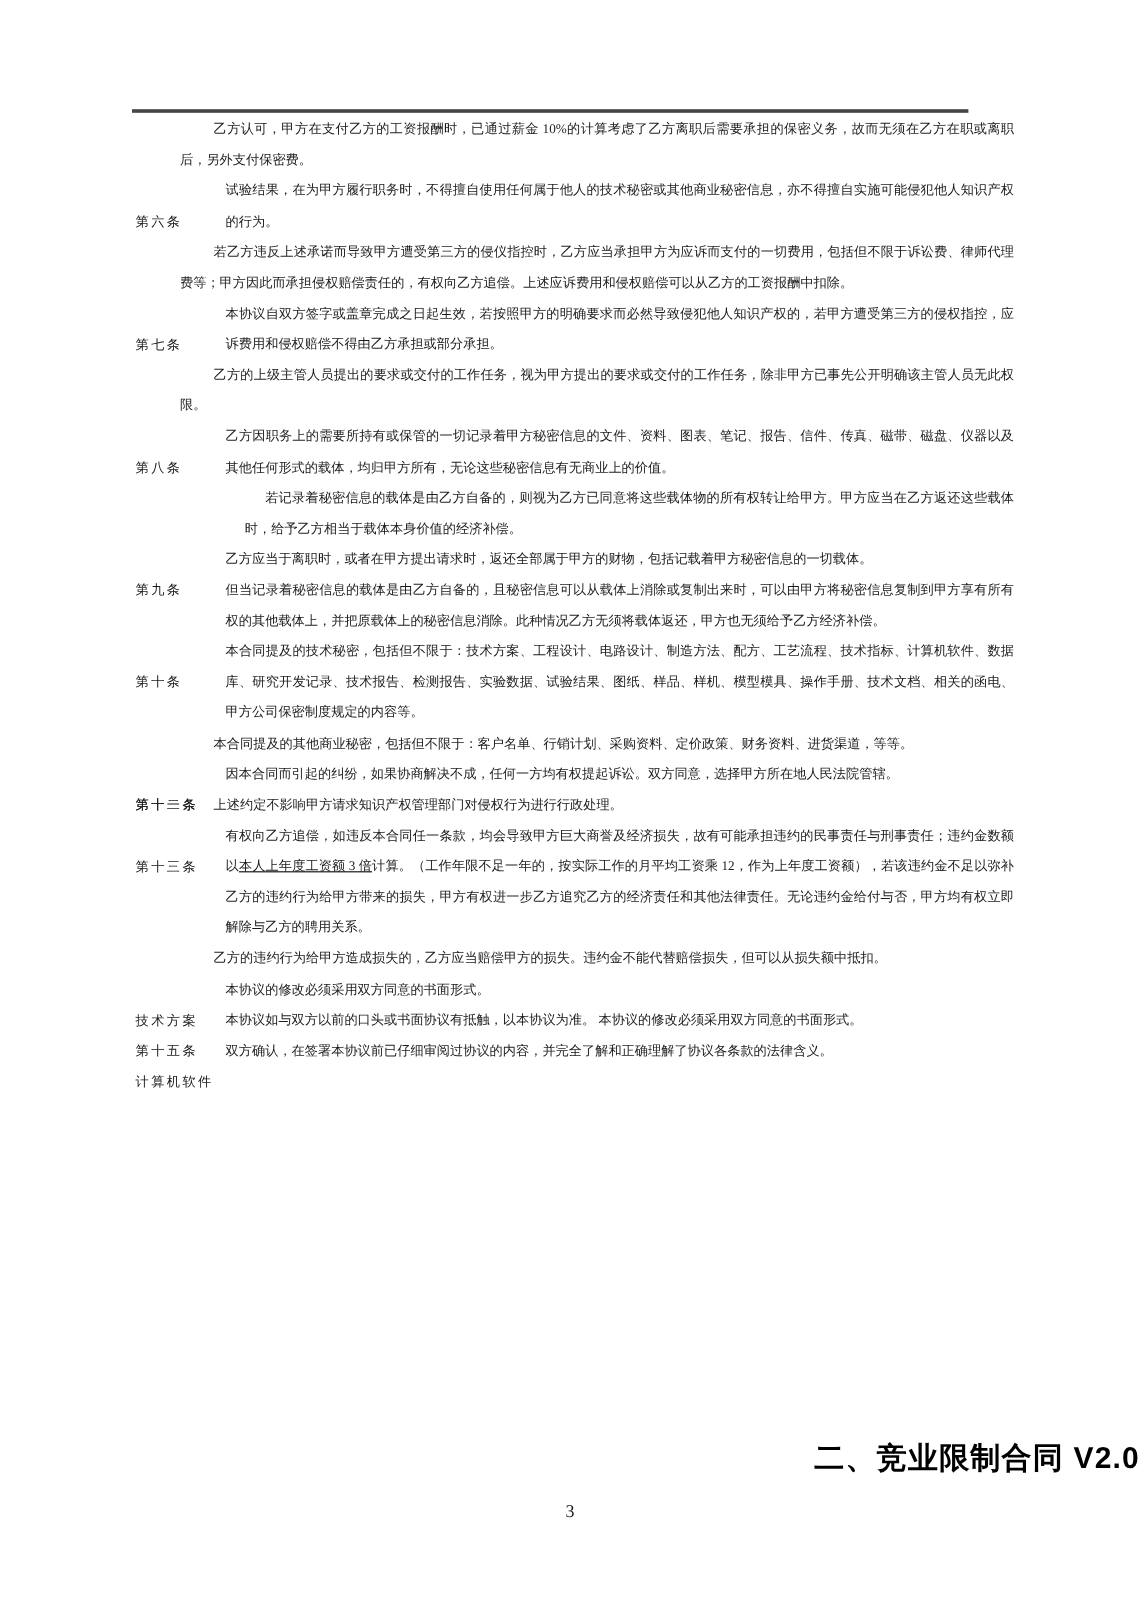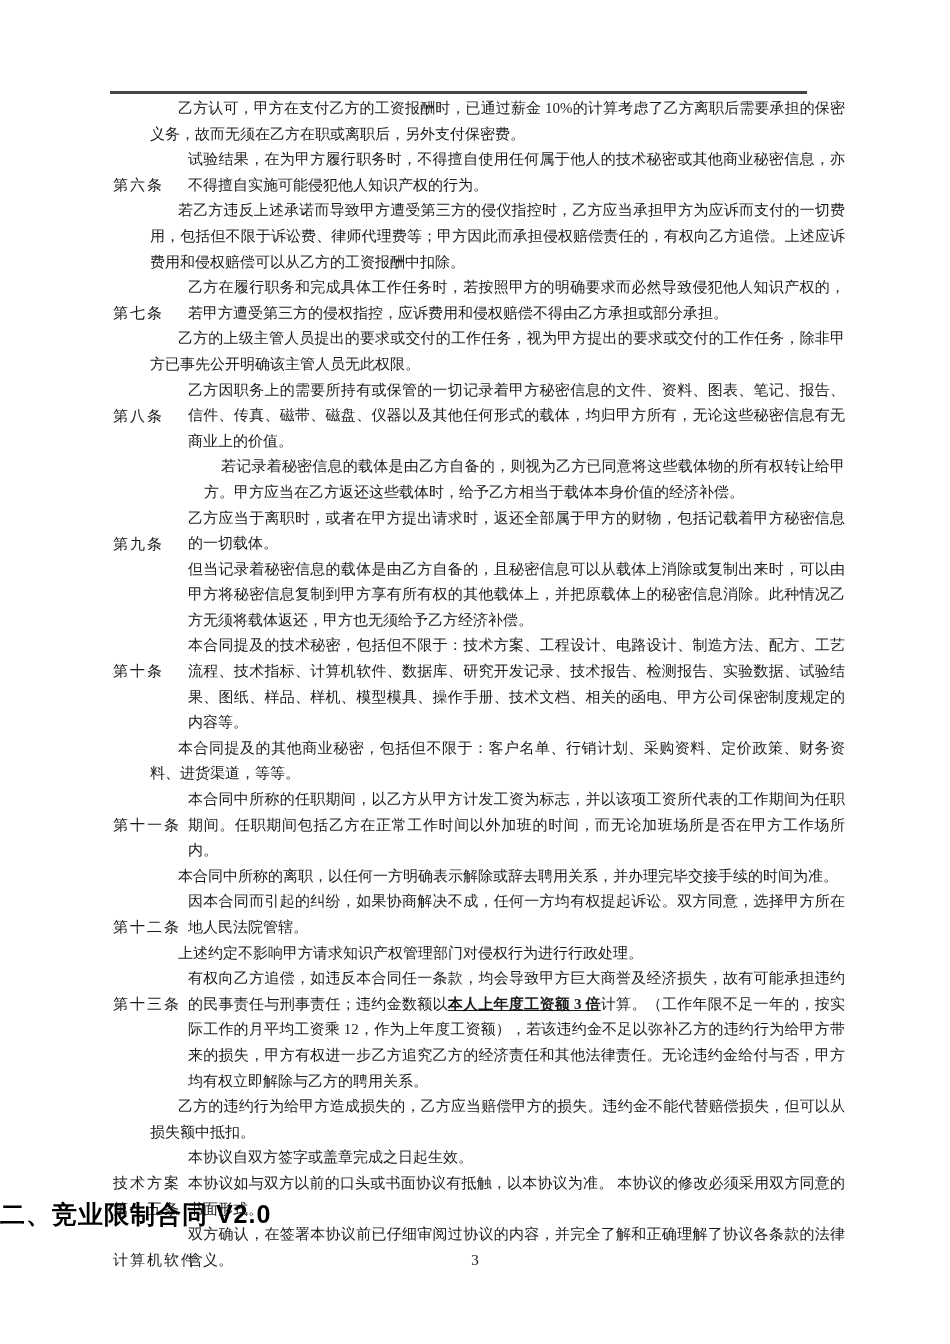--- a/index.html
+++ b/index.html
@@ -1,32 +1,32 @@
 <!DOCTYPE html>
 <html><head>
 <meta charset="utf-8">
 <style>
   html,body{margin:0;padding:0;background:#ffffff;}
   .page{
     position:relative;width:950px;height:1344px;background:#ffffff;overflow:hidden;
     font-family:"Liberation Serif","DejaVu Serif",serif;color:#1b1b1b;
   }
   .header-rule{position:absolute;left:110px;top:91px;width:697px;height:3px;background:#454545;}
-  .doc-content{position:absolute;left:113px;top:96px;width:732px;font-size:15px;line-height:25.6px;}
+  .doc-content{position:absolute;left:113px;top:96px;width:732px;font-size:11px;line-height:25.6px;}
   .article{position:relative;}
   .article-label{position:absolute;left:0;top:0;letter-spacing:2px;white-space:nowrap;margin-top:26px;}
   .article-body{margin-left:75px;}
   p.para{margin:0;text-align:justify;}
   p.first{}
   p.narrow{margin-left:-38px;text-indent:28px;}
   p.indent1{text-indent:17px;margin-left:16px;}
   p.flush{text-indent:0;}
-  .emph{font-weight:bold;text-decoration:underline;margin-top:40px;}
+  .emph{font-weight:normal;text-decoration:underline;margin-top:40px;}
   .section-heading{
-    position:absolute;left:0;top:1198px;width:100%;text-align:left;
+    position:absolute;left:0;top:1198px;width:100%;text-align:right;
     font-family:"Liberation Sans","DejaVu Sans",sans-serif;font-weight:bold;
     font-size:25px;color:#000000;letter-spacing:1px;
   }
   .page-number{position:absolute;left:0;top:1252px;width:100%;text-align:center;font-size:15px;color:#1b1b1b;}
 </style>
 </head>
 <body>
 
 <div class="page">
   <div class="header-rule"></div>
@@ -39,21 +39,21 @@
       <div class="article">
         <span class="article-label">第六条</span>
         <div class="article-body">
           <p class="para first"><span>试验结果，在为甲方履行职务时，不得擅自使用任何属于他人的技术秘密或其他商业秘密信息，亦不得擅自实施可能侵犯他人知识产权的行为。</span></p>
           <p class="para narrow"><span>若乙方违反上述承诺而导致甲方遭受第三方的侵仪指控时，乙方应当承担甲方为应诉而支付的一切费用，包括但不限于诉讼费、律师代理费等；甲方因此而承担侵权赔偿责任的，有权向乙方追偿。上述应诉费用和侵权赔偿可以从乙方的工资报酬中扣除。</span></p>
         </div>
       </div>
       <div class="article">
         <span class="article-label">第七条</span>
         <div class="article-body">
-          <p class="para first"><span>乙方在履行职务和完成具体工作任务时，若按照甲方的明确要求而必然导致侵犯他人知识产权的，若甲方遭受第三方的侵权指控，应诉费用和侵权赔偿不得由乙方承担或部分承担。</span></p>
+          <p class="para first"><span>本协议自双方签字或盖章完成之日起生效，若按照甲方的明确要求而必然导致侵犯他人知识产权的，若甲方遭受第三方的侵权指控，应诉费用和侵权赔偿不得由乙方承担或部分承担。</span></p>
           <p class="para narrow"><span>乙方的上级主管人员提出的要求或交付的工作任务，视为甲方提出的要求或交付的工作任务，除非甲方已事先公开明确该主管人员无此权限。</span></p>
         </div>
       </div>
       <div class="article">
         <span class="article-label">第八条</span>
         <div class="article-body">
           <p class="para first"><span>乙方因职务上的需要所持有或保管的一切记录着甲方秘密信息的文件、资料、图表、笔记、报告、信件、传真、磁带、磁盘、仪器以及其他任何形式的载体，均归甲方所有，无论这些秘密信息有无商业上的价值。</span></p>
           <p class="para indent1"><span>若记录着秘密信息的载体是由乙方自备的，则视为乙方已同意将这些载体物的所有权转让给甲方。甲方应当在乙方返还这些载体时，给予乙方相当于载体本身价值的经济补偿。</span></p>
         </div>
       </div>
@@ -66,43 +66,39 @@
       </div>
       <div class="article">
         <span class="article-label">第十条</span>
         <div class="article-body">
           <p class="para first"><span>本合同提及的技术秘密，包括但不限于：技术方案、工程设计、电路设计、制造方法、配方、工艺流程、技术指标、计算机软件、数据库、研究开发记录、技术报告、检测报告、实验数据、试验结果、图纸、样品、样机、模型模具、操作手册、技术文档、相关的函电、甲方公司保密制度规定的内容等。</span></p>
           <p class="para narrow"><span>本合同提及的其他商业秘密，包括但不限于：客户名单、行销计划、采购资料、定价政策、财务资料、进货渠道，等等。</span></p>
         </div>
       </div>
       <div class="article">
         <span class="article-label">第十一条</span>
-        <div class="article-body">
-          <p class="para first"><span>本合同中所称的任职期间，以乙方从甲方计发工资为标志，并以该项工资所代表的工作期间为任职期间。任职期间包括乙方在正常工作时间以外加班的时间，而无论加班场所是否在甲方工作场所内。</span></p>
-          <p class="para narrow"><span>本合同中所称的离职，以任何一方明确表示解除或辞去聘用关系，并办理完毕交接手续的时间为准。</span></p>
-        </div>
       </div>
       <div class="article">
         <span class="article-label">第十二条</span>
         <div class="article-body">
           <p class="para first"><span>因本合同而引起的纠纷，如果协商解决不成，任何一方均有权提起诉讼。双方同意，选择甲方所在地人民法院管辖。</span></p>
           <p class="para narrow"><span>上述约定不影响甲方请求知识产权管理部门对侵权行为进行行政处理。</span></p>
         </div>
       </div>
       <div class="article">
         <span class="article-label">第十三条</span>
         <div class="article-body">
           <p class="para first"><span>有权向乙方追偿，如违反本合同任一条款，均会导致甲方巨大商誉及经济损失，故有可能承担违约的民事责任与刑事责任；违约金数额以</span><span class="emph">本人上年度工资额 3 倍</span><span>计算。（工作年限不足一年的，按实际工作的月平均工资乘 12，作为上年度工资额），若该违约金不足以弥补乙方的违约行为给甲方带来的损失，甲方有权进一步乙方追究乙方的经济责任和其他法律责任。无论违约金给付与否，甲方均有权立即解除与乙方的聘用关系。</span></p>
           <p class="para narrow"><span>乙方的违约行为给甲方造成损失的，乙方应当赔偿甲方的损失。违约金不能代替赔偿损失，但可以从损失额中抵扣。</span></p>
         </div>
       </div>
       <div class="article">
         <span class="article-label">技术方案</span>
         <div class="article-body">
-          <p class="para first"><span>本协议自双方签字或盖章完成之日起生效。</span></p>
+          <p class="para first"><span>本协议的修改必须采用双方同意的书面形式。</span></p>
         </div>
       </div>
       <div class="article">
         <span class="article-label">第十五条</span>
         <div class="article-body">
           <p class="para first"><span>本协议如与双方以前的口头或书面协议有抵触，以本协议为准。 本协议的修改必须采用双方同意的书面形式。</span></p>
         </div>
       </div>
       <div class="article">
         <span class="article-label">计算机软件</span>

